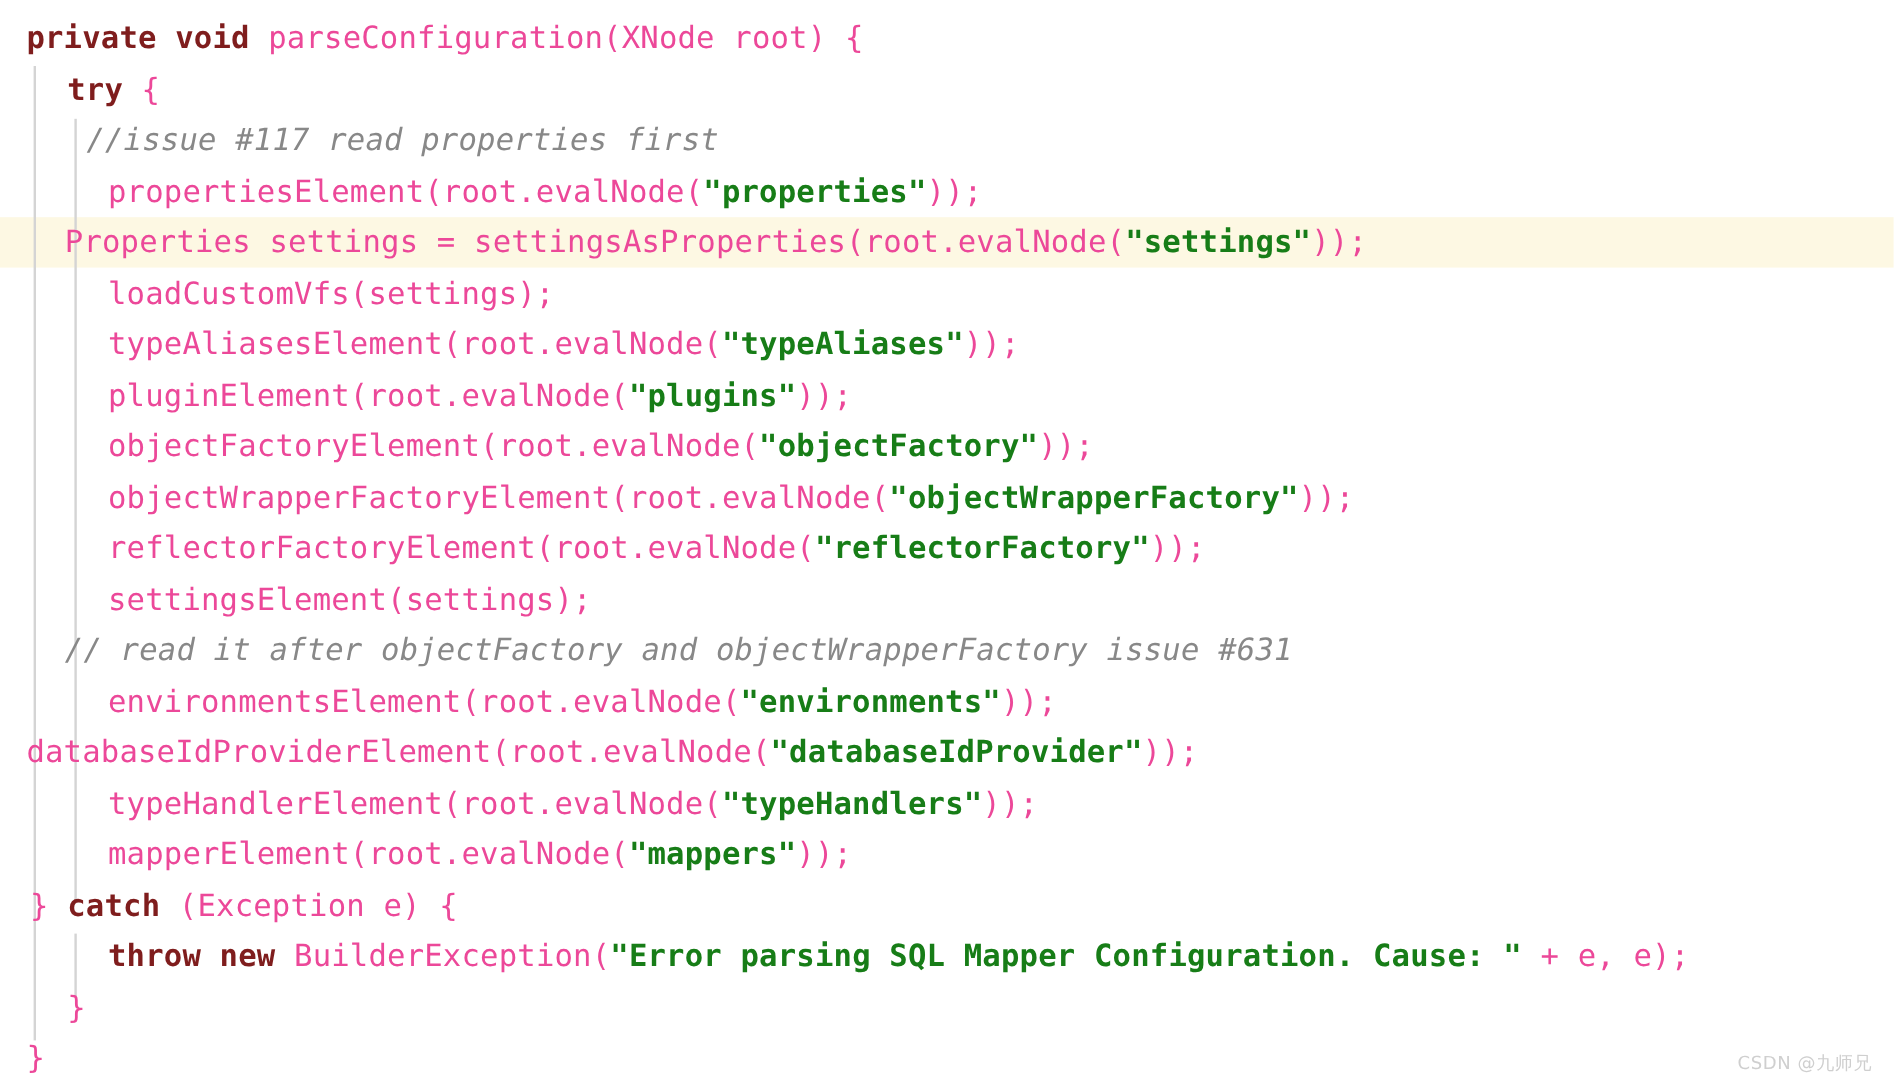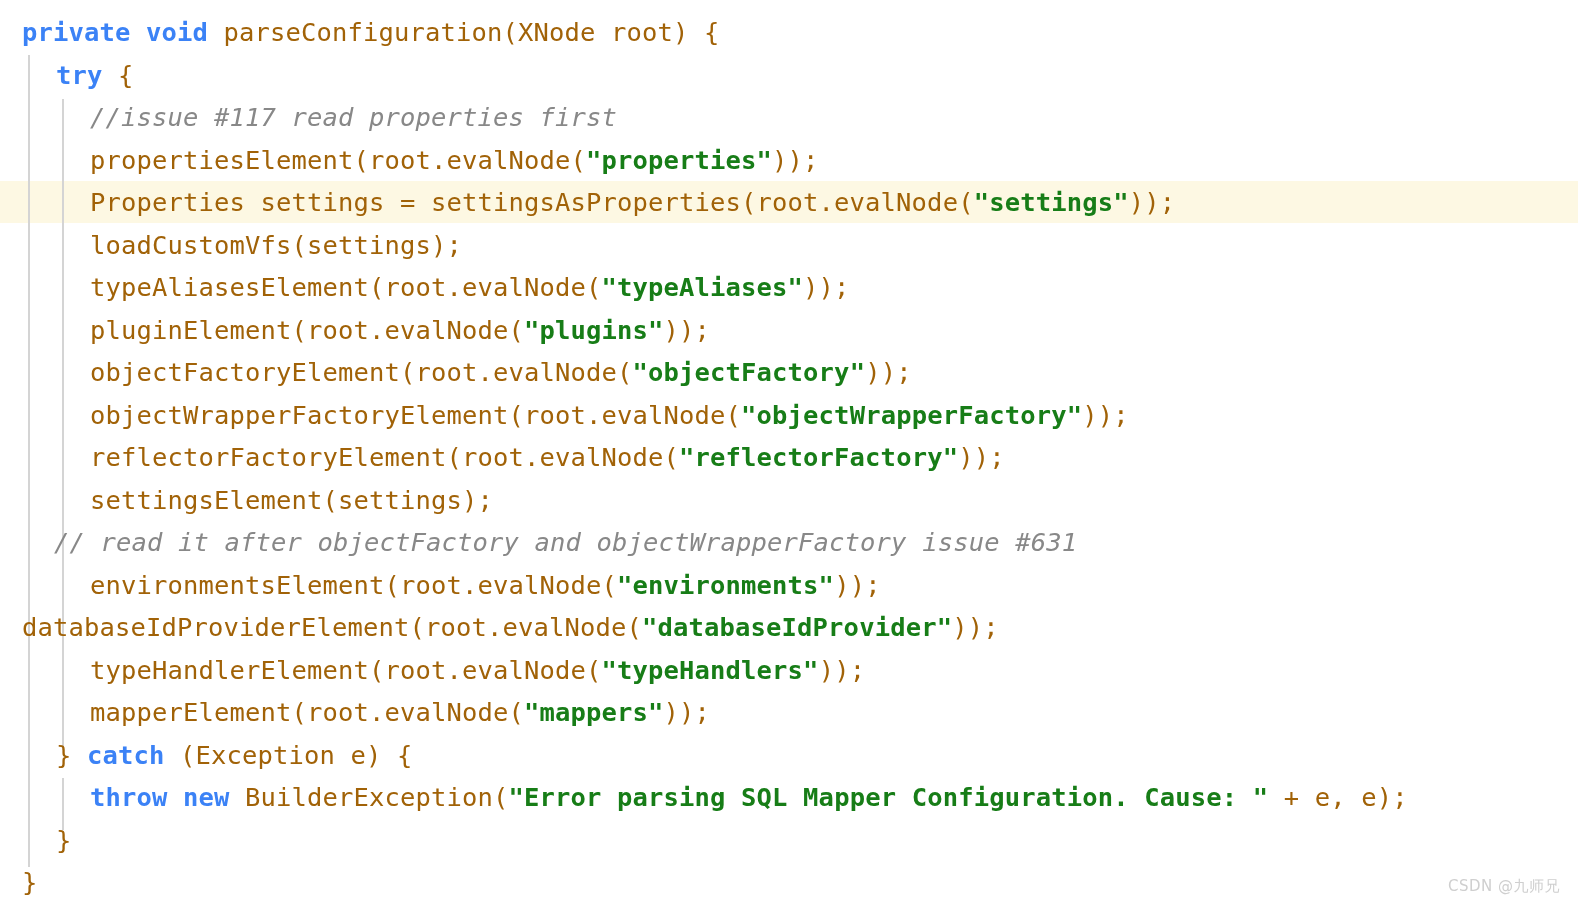--- a/index.html
+++ b/index.html
@@ -52,33 +52,33 @@
     height: 42.5px;
     line-height: 42.5px;
     white-space: pre;
     font-size: 25.5px;
     letter-spacing: 0.15px;
     color: #1a1a1a;
     padding-left: 22px;
   }
 
   .tok-kw {
-    color: #3b82f6;
+    color: #7f1d1d;
     font-weight: bold;
   }
   .tok-str {
     color: #177d17;
     font-weight: bold;
   }
   .tok-cmt {
     color: #888888;
     font-style: italic;
   }
   .tok-plain {
-    color: #a16207;
+    color: #ec4899;
   }
 
   #watermark {
     position: absolute;
     right: 18px;
     bottom: 12px;
     z-index: 3;
     font-family: "DejaVu Sans", "Liberation Sans", sans-serif;
     font-size: 15px;
     color: #cfcfcf;
@@ -93,35 +93,35 @@
 
   <div id="caret-line-highlight" style="top: 181px; background: rgb(253, 248, 227);"></div>
 
   <div class="indent-guide" id="guide-level-1"></div>
   <div class="indent-guide" id="guide-level-2a"></div>
   <div class="indent-guide" id="guide-level-2b"></div>
 
   <div id="code-lines">
       <div class="code-line" style="padding-left: 22px;"><span class="tok-kw">private void</span><span class="tok-plain"> parseConfiguration(XNode root) {</span></div>
       <div class="code-line" style="padding-left: 56px;"><span class="tok-kw">try</span><span class="tok-plain"> {</span></div>
-      <div class="code-line" style="padding-left: 90px;"><span class="tok-cmt">//issue #117 read properties first</span></div>
+      <div class="code-line" style="padding-left: 72px;"><span class="tok-cmt">//issue #117 read properties first</span></div>
       <div class="code-line" style="padding-left: 90px;"><span class="tok-plain">propertiesElement(root.evalNode(</span><span class="tok-str">"properties"</span><span class="tok-plain">));</span></div>
-      <div class="code-line" style="padding-left: 90px;"><span class="tok-plain">Properties settings = settingsAsProperties(root.evalNode(</span><span class="tok-str">"settings"</span><span class="tok-plain">));</span></div>
+      <div class="code-line" style="padding-left: 54px;"><span class="tok-plain">Properties settings = settingsAsProperties(root.evalNode(</span><span class="tok-str">"settings"</span><span class="tok-plain">));</span></div>
       <div class="code-line" style="padding-left: 90px;"><span class="tok-plain">loadCustomVfs(settings);</span></div>
       <div class="code-line" style="padding-left: 90px;"><span class="tok-plain">typeAliasesElement(root.evalNode(</span><span class="tok-str">"typeAliases"</span><span class="tok-plain">));</span></div>
       <div class="code-line" style="padding-left: 90px;"><span class="tok-plain">pluginElement(root.evalNode(</span><span class="tok-str">"plugins"</span><span class="tok-plain">));</span></div>
       <div class="code-line" style="padding-left: 90px;"><span class="tok-plain">objectFactoryElement(root.evalNode(</span><span class="tok-str">"objectFactory"</span><span class="tok-plain">));</span></div>
       <div class="code-line" style="padding-left: 90px;"><span class="tok-plain">objectWrapperFactoryElement(root.evalNode(</span><span class="tok-str">"objectWrapperFactory"</span><span class="tok-plain">));</span></div>
       <div class="code-line" style="padding-left: 90px;"><span class="tok-plain">reflectorFactoryElement(root.evalNode(</span><span class="tok-str">"reflectorFactory"</span><span class="tok-plain">));</span></div>
       <div class="code-line" style="padding-left: 90px;"><span class="tok-plain">settingsElement(settings);</span></div>
       <div class="code-line" style="padding-left: 54px;"><span class="tok-cmt">// read it after objectFactory and objectWrapperFactory issue #631</span></div>
       <div class="code-line" style="padding-left: 90px;"><span class="tok-plain">environmentsElement(root.evalNode(</span><span class="tok-str">"environments"</span><span class="tok-plain">));</span></div>
       <div class="code-line" style=""><span class="tok-plain">databaseIdProviderElement(root.evalNode(</span><span class="tok-str">"databaseIdProvider"</span><span class="tok-plain">));</span></div>
       <div class="code-line" style="padding-left: 90px;"><span class="tok-plain">typeHandlerElement(root.evalNode(</span><span class="tok-str">"typeHandlers"</span><span class="tok-plain">));</span></div>
       <div class="code-line" style="padding-left: 90px;"><span class="tok-plain">mapperElement(root.evalNode(</span><span class="tok-str">"mappers"</span><span class="tok-plain">));</span></div>
-      <div class="code-line" style="padding-left: 56px;"><span class="tok-plain">} </span><span class="tok-kw">catch</span><span class="tok-plain"> (Exception e) {</span></div>
+      <div class="code-line" style="padding-left: 25px;"><span class="tok-plain">} </span><span class="tok-kw">catch</span><span class="tok-plain"> (Exception e) {</span></div>
       <div class="code-line" style="padding-left: 90px;"><span class="tok-kw">throw new</span><span class="tok-plain"> BuilderException(</span><span class="tok-str">"Error parsing SQL Mapper Configuration. Cause: "</span><span class="tok-plain"> + e, e);</span></div>
       <div class="code-line" style="padding-left: 56px;"><span class="tok-plain">}</span></div>
       <div class="code-line" style="padding-left: 22px;"><span class="tok-plain">}</span></div>
     </div>
 
   <div id="watermark">CSDN @九师兄</div>
 </div>
 
 </body></html>

